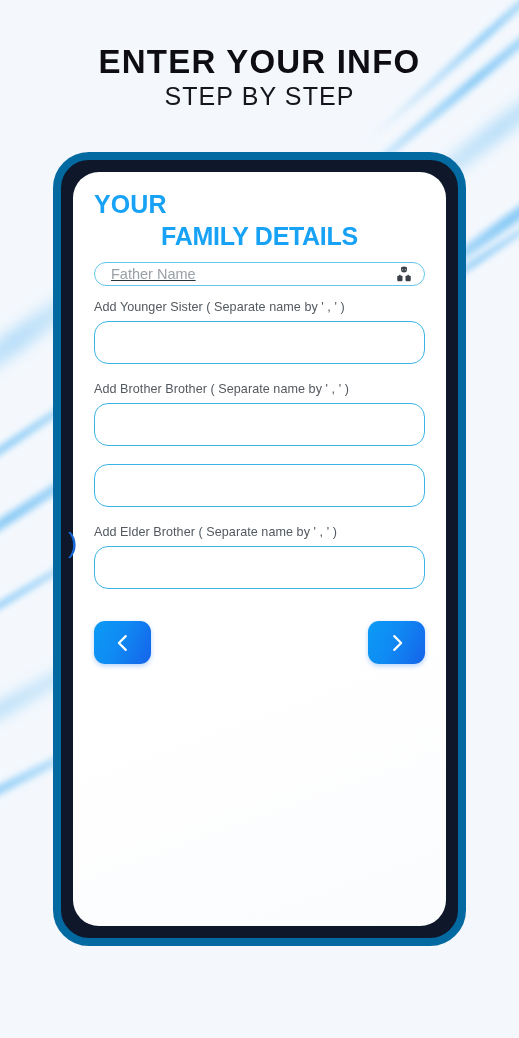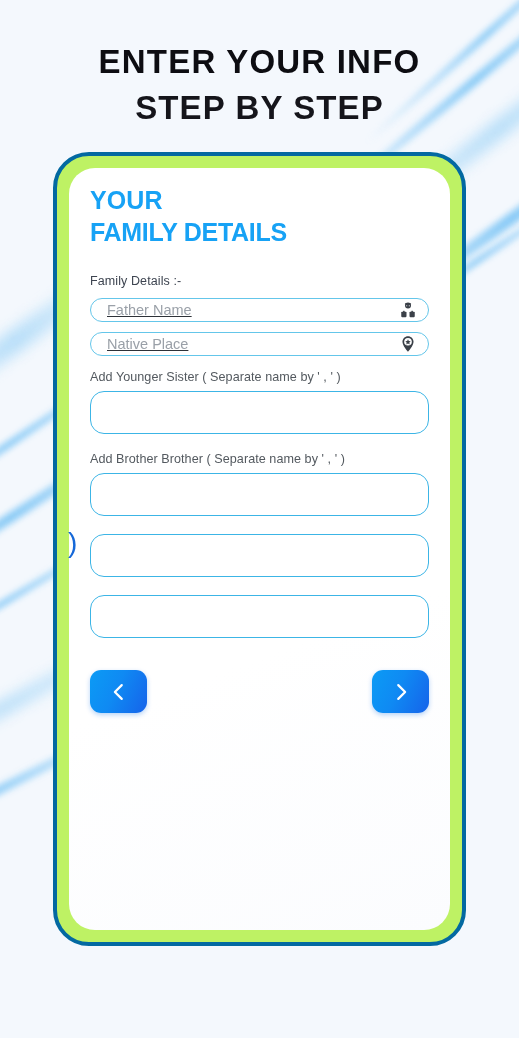--- a/index.html
+++ b/index.html
@@ -58,38 +58,37 @@
     padding-top: 44px;
   }
   #title-main {
     font-size: 33px;
     font-weight: bold;
     letter-spacing: 1.2px;
     color: #0d0d12;
     line-height: 1.12;
   }
   #title-sub {
-    font-size: 33px;
-    font-weight: bold;
+    font-size: 25px;
+    font-weight: normal;
     letter-spacing: 1.1px;
     color: #15151b;
     line-height: 1.25;
-    margin-top: 6px;
   }
 
   
   #phone-frame {
     position: absolute;
     left: 53px;
     top: 152px;
     width: 413px;
     height: 794px;
-    border: 4px solid #0369a1;
+    border: 8px solid #0369a1;
     border-radius: 36px;
-    background: #bef264;
+    background: #0f172a;
     z-index: 2;
     padding: 12px;
   }
   #phone-screen {
     width: 100%;
     height: 100%;
     border-radius: 26px;
     background: linear-gradient(160deg, #ffffff 0%, #ffffff 62%, #fbfcfe 100%);
     padding: 16px 21px 0 21px;
     overflow: hidden;
@@ -97,21 +96,21 @@
   }
 
   
   #card-heading {
     color: #17a2f5;
     font-weight: bold;
     font-size: 25px;
     line-height: 1.28;
     letter-spacing: .1px;
   }
-  #card-heading .ln2 { letter-spacing: -.3px; }
+  #card-heading .ln2 { letter-spacing: -.3px; text-align: center; }
 
   #section-label {
     margin-top: 26px;
     font-size: 12.5px;
     color: #3d4450;
     letter-spacing: .1px;
   }
 
   
   .field {
@@ -228,66 +227,56 @@
 </div>
 
 <div id="phone-frame">
   <div id="phone-screen">
 
     <div id="card-heading">
       <div class="ln1">YOUR</div>
       <div class="ln2">FAMILY DETAILS</div>
     </div>
 
-    <div id="section-label">Family Details :-</div>
 
     <div class="field">
       <input type="text" placeholder="Father Name" style="">
       <span class="field-icon">
         <svg viewBox="0 0 24 24" width="18" height="18">
           <circle cx="12" cy="6" r="4" fill="#3b4048"></circle>
           <path d="M8.2 3.4c1.4-1.1 6.2-1.1 7.6 0 .5.4.5 1.1-.1 1.1H8.3c-.6 0-.6-.7-.1-1.1z" fill="#3b4048"></path>
           <circle cx="10.3" cy="6.3" r=".75" fill="#fff"></circle>
           <circle cx="13.7" cy="6.3" r=".75" fill="#fff"></circle>
           <rect x="3" y="14.2" width="7" height="7.3" rx="1.1" fill="#3b4048"></rect>
           <rect x="14" y="14.2" width="7" height="7.3" rx="1.1" fill="#3b4048"></rect>
           <rect x="5.3" y="12.9" width="2.4" height="1.6" rx=".7" fill="#3b4048"></rect>
           <rect x="16.3" y="12.9" width="2.4" height="1.6" rx=".7" fill="#3b4048"></rect>
         </svg>
       </span>
     </div>
 
 
 
-    <div class="field">
-      <input type="text" placeholder="Native Place" style="">
-      <span class="field-icon">
-        <svg viewBox="0 0 24 24" width="18" height="18">
-          <path d="M12 1.6c-4.1 0-7.4 3.3-7.4 7.4 0 5.5 7.4 13.4 7.4 13.4s7.4-7.9 7.4-13.4c0-4.1-3.3-7.4-7.4-7.4z" fill="#3b4048"></path>
-          <circle cx="12" cy="9" r="5.1" fill="#fff"></circle>
-          <path d="M12 5.6l1.1 2.3 2.5.35-1.8 1.75.43 2.5L12 11.35 9.77 12.5l.43-2.5L8.4 8.25l2.5-.35z" fill="#3b4048"></path>
-        </svg>
-      </span>
-    </div>
 
     <div class="ta-group">
       <div class="ta-label">Add Younger Sister ( Separate name by ' , ' )</div>
       <textarea style=""></textarea>
     </div>
 
     <div class="ta-group">
       <div class="ta-label">Add Brother Brother ( Separate name by ' , ' )</div>
       <textarea style=""></textarea>
     </div>
 
     <div class="ta-group">
       <textarea style=""></textarea>
     </div>
 
     <div class="ta-group">
+      <div class="ta-label">Add Elder Brother ( Separate name by ' , ' )</div>
       <textarea style=""></textarea>
     </div>
 
     <div id="nav-row">
       <button class="nav-btn">
         <span>
           <svg viewBox="0 0 24 24" width="22" height="22">
             <path d="M15 4.5L7.5 12l7.5 7.5" fill="none" stroke="#fff" stroke-width="2.4" stroke-linecap="round" stroke-linejoin="round"></path>
           </svg>
         </span>

